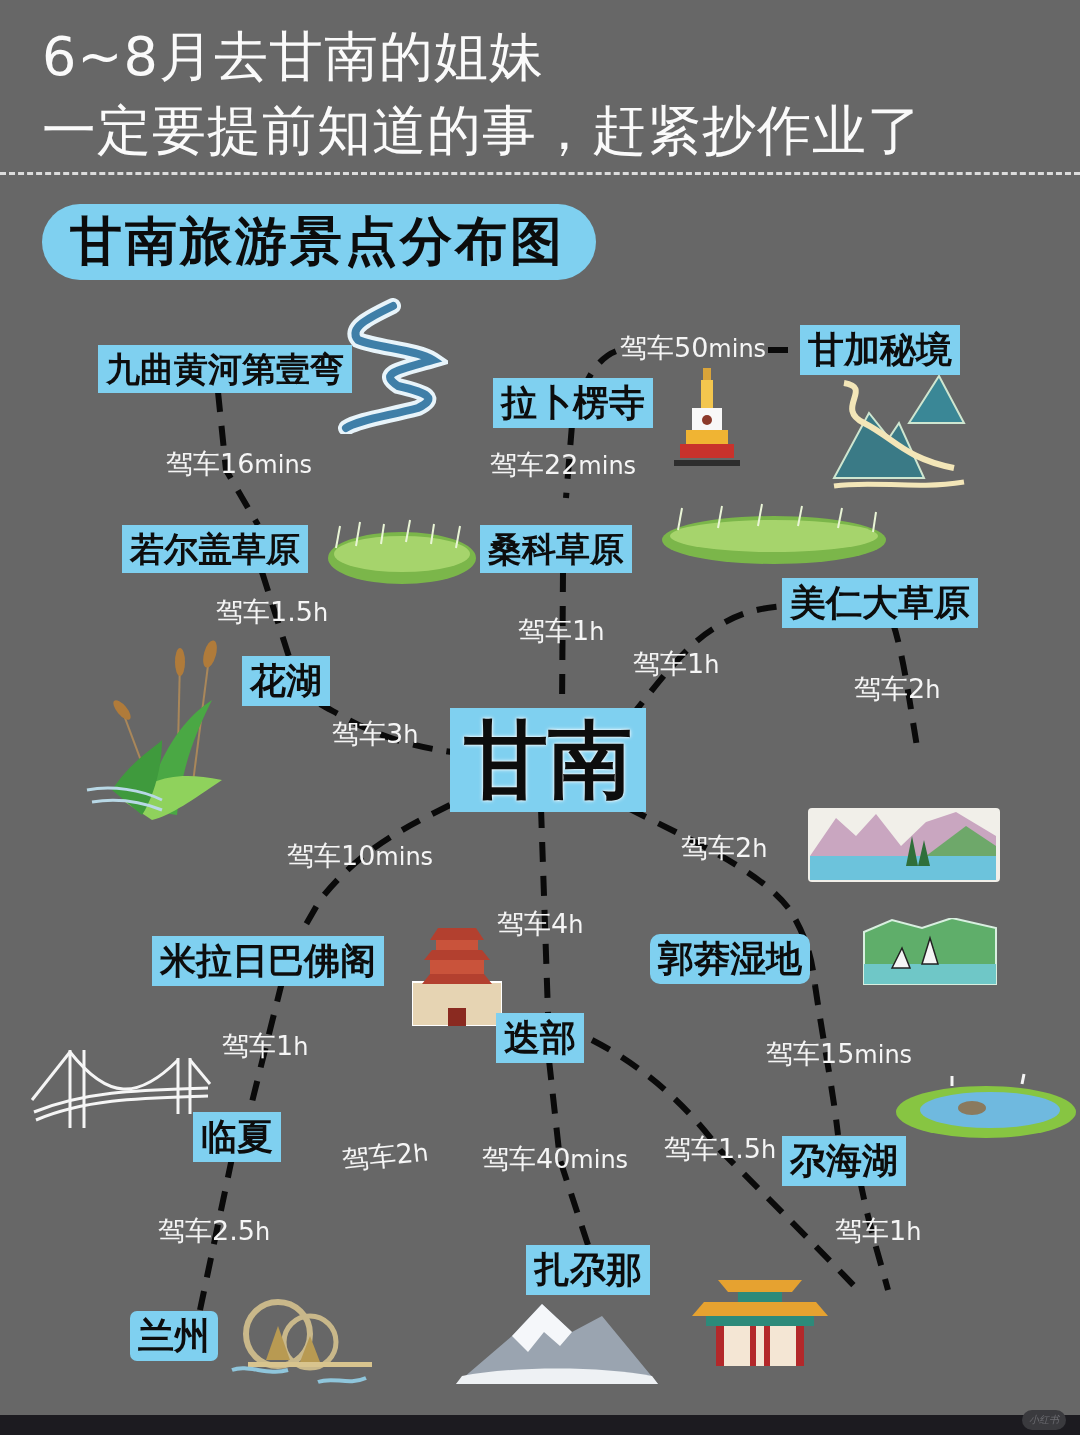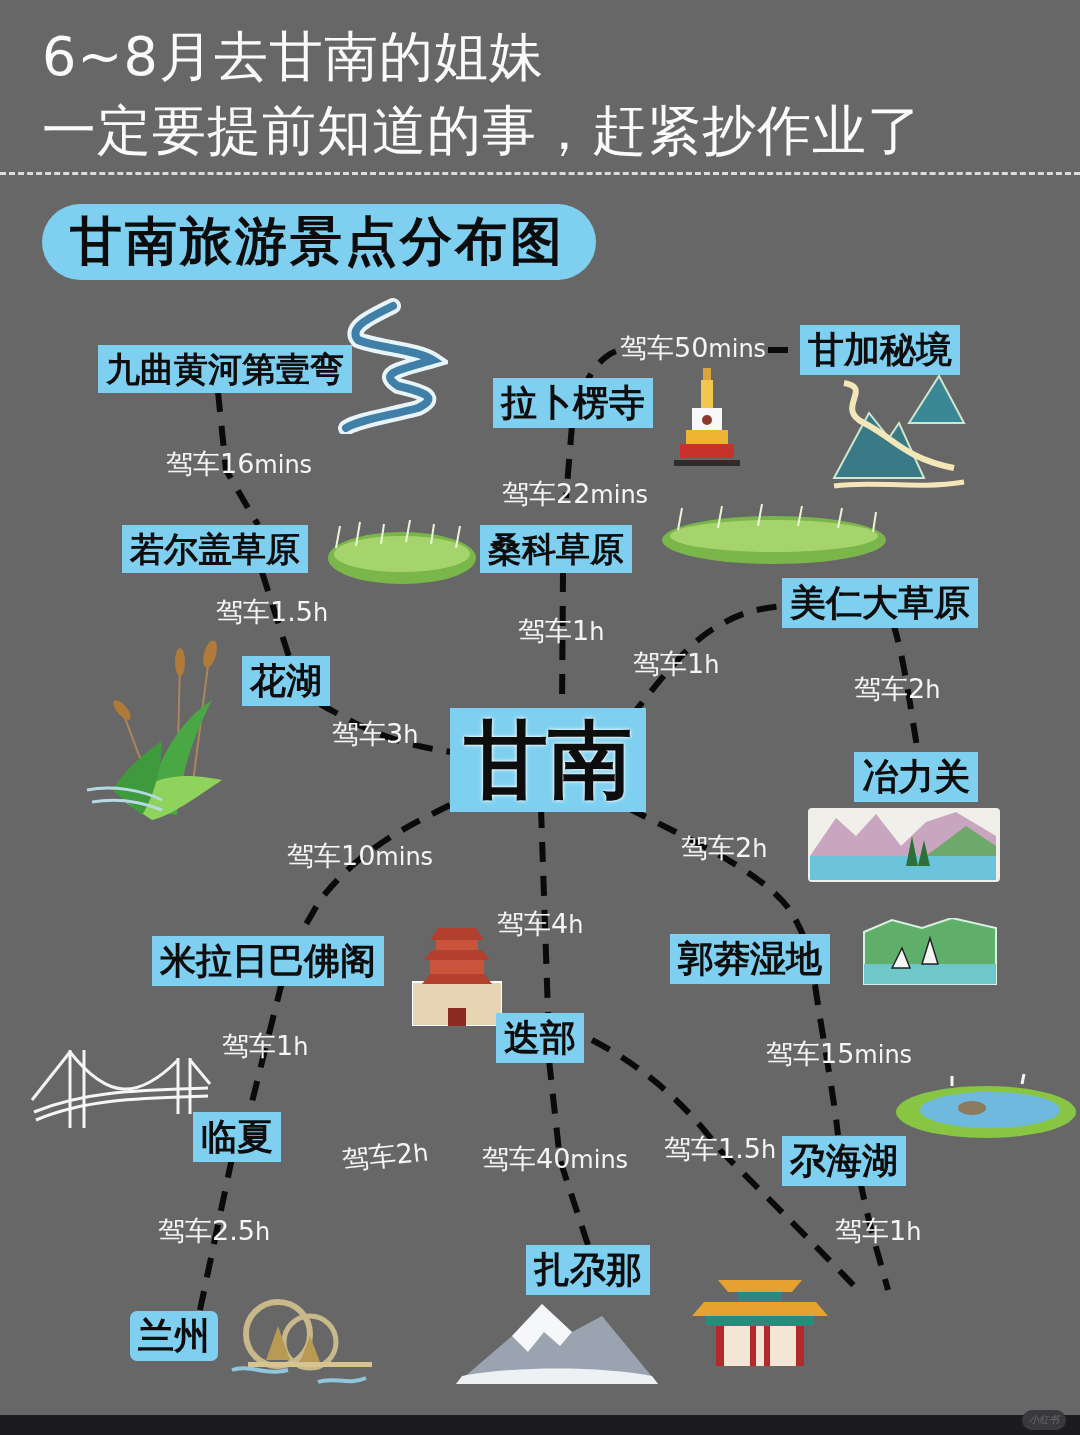--- a/index.html
+++ b/index.html
@@ -210,33 +210,32 @@
     <path d="M90 84 C105 78 120 88 138 80" stroke="#8fc6dc" stroke-width="4" fill="none"></path>
   </svg>
 
   <div class="place" style="left:98px;top:345px;font-size:34px;text-align:right;">九曲黄河第壹弯</div>
   <div class="place" style="left:493px;top:378px;">拉卜楞寺</div>
   <div class="place" style="left:800px;top:325px;">甘加秘境</div>
   <div class="place" style="left:122px;top:525px;font-size:34px;">若尔盖草原</div>
   <div class="place" style="left:480px;top:525px;font-size:34px;">桑科草原</div>
   <div class="place" style="left:782px;top:578px;">美仁大草原</div>
   <div class="place" style="left:242px;top:656px;">花湖</div>
-  <div class="place" style="left:854px;top:752px;">冶力关</div>
   <div class="place hub" style="left:450px;top:708px;">甘南</div>
   <div class="place" style="left:152px;top:936px;">米拉日巴佛阁</div>
-  <div class="place" style="left:670px;top:934px;">郭莽湿地</div>
+  <div class="place" style="left:650px;top:934px;border-radius:10px;">郭莽湿地</div>
   <div class="place" style="left:496px;top:1013px;">迭部</div>
   <div class="place" style="left:193px;top:1112px;">临夏</div>
   <div class="place" style="left:782px;top:1136px;">尕海湖</div>
   <div class="place" style="left:526px;top:1245px;">扎尕那</div>
   <div class="place" style="left:130px;top:1311px;border-radius:7px;">兰州</div>
 
   <div class="drive" style="left:166px;top:450px;"><span>驾车</span><span>16</span><span class="unit">mins</span></div>
   <div class="drive" style="left:620px;top:334px;"><span>驾车</span><span>50</span><span class="unit">mins</span></div>
-  <div class="drive" style="left:490px;top:480px;margin-left:12px;"><span>驾车</span><span>22</span><span class="unit">mins</span></div>
+  <div class="drive" style="left:490px;top:451px;"><span>驾车</span><span>22</span><span class="unit">mins</span></div>
   <div class="drive" style="left:216px;top:598px;"><span>驾车</span><span>1.5</span><span class="unit">h</span></div>
   <div class="drive" style="left:518px;top:617px;"><span>驾车</span><span>1</span><span class="unit">h</span></div>
   <div class="drive" style="left:633px;top:650px;"><span>驾车</span><span>1</span><span class="unit">h</span></div>
   <div class="drive" style="left:854px;top:675px;"><span>驾车</span><span>2</span><span class="unit">h</span></div>
   <div class="drive" style="left:332px;top:720px;"><span>驾车</span><span>3</span><span class="unit">h</span></div>
   <div class="drive" style="left:287px;top:842px;"><span>驾车</span><span>10</span><span class="unit">mins</span></div>
   <div class="drive" style="left:681px;top:834px;"><span>驾车</span><span>2</span><span class="unit">h</span></div>
   <div class="drive" style="left:497px;top:910px;"><span>驾车</span><span>4</span><span class="unit">h</span></div>
   <div class="drive" style="left:222px;top:1032px;"><span>驾车</span><span>1</span><span class="unit">h</span></div>
   <div class="drive" style="left:766px;top:1040px;"><span>驾车</span><span>15</span><span class="unit">mins</span></div>

